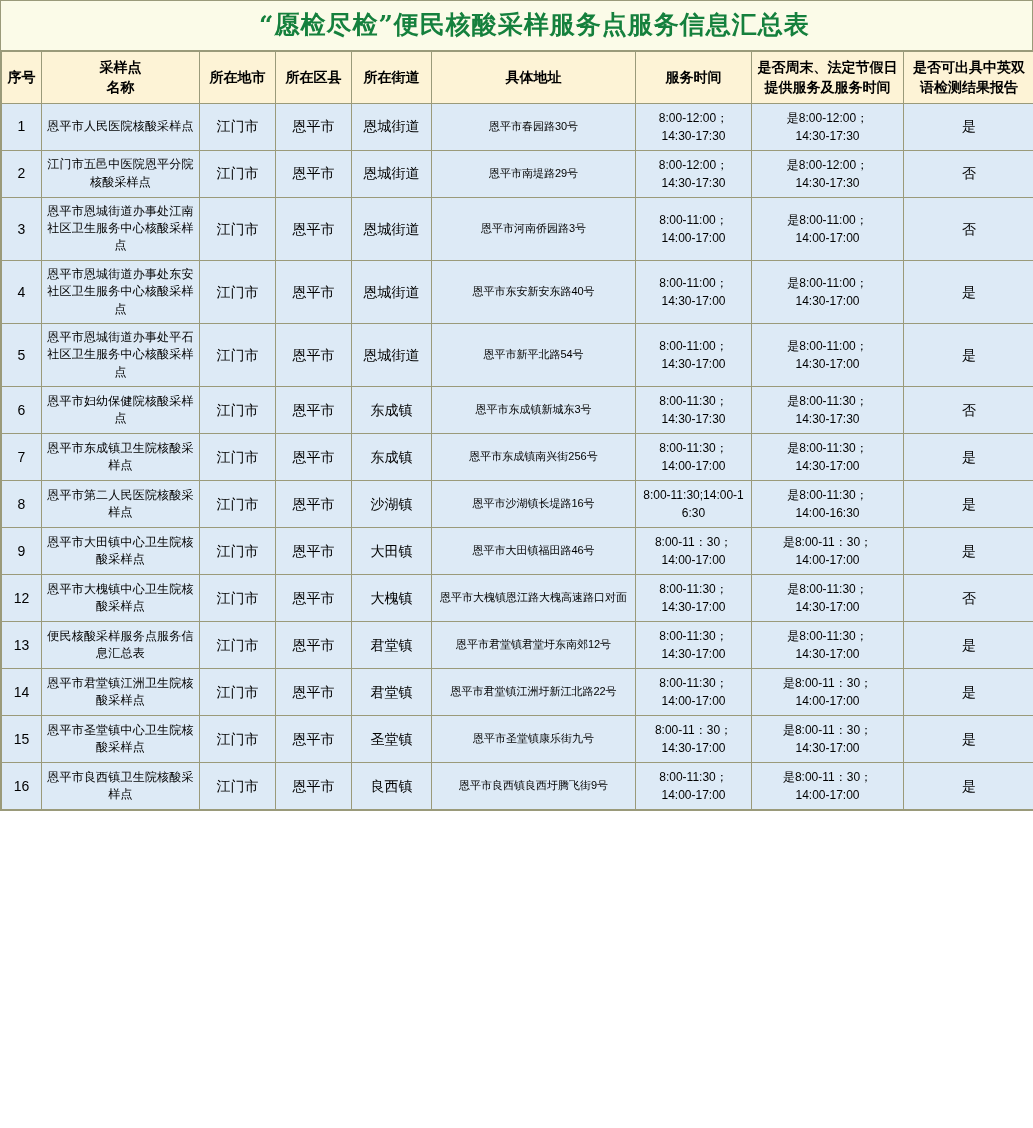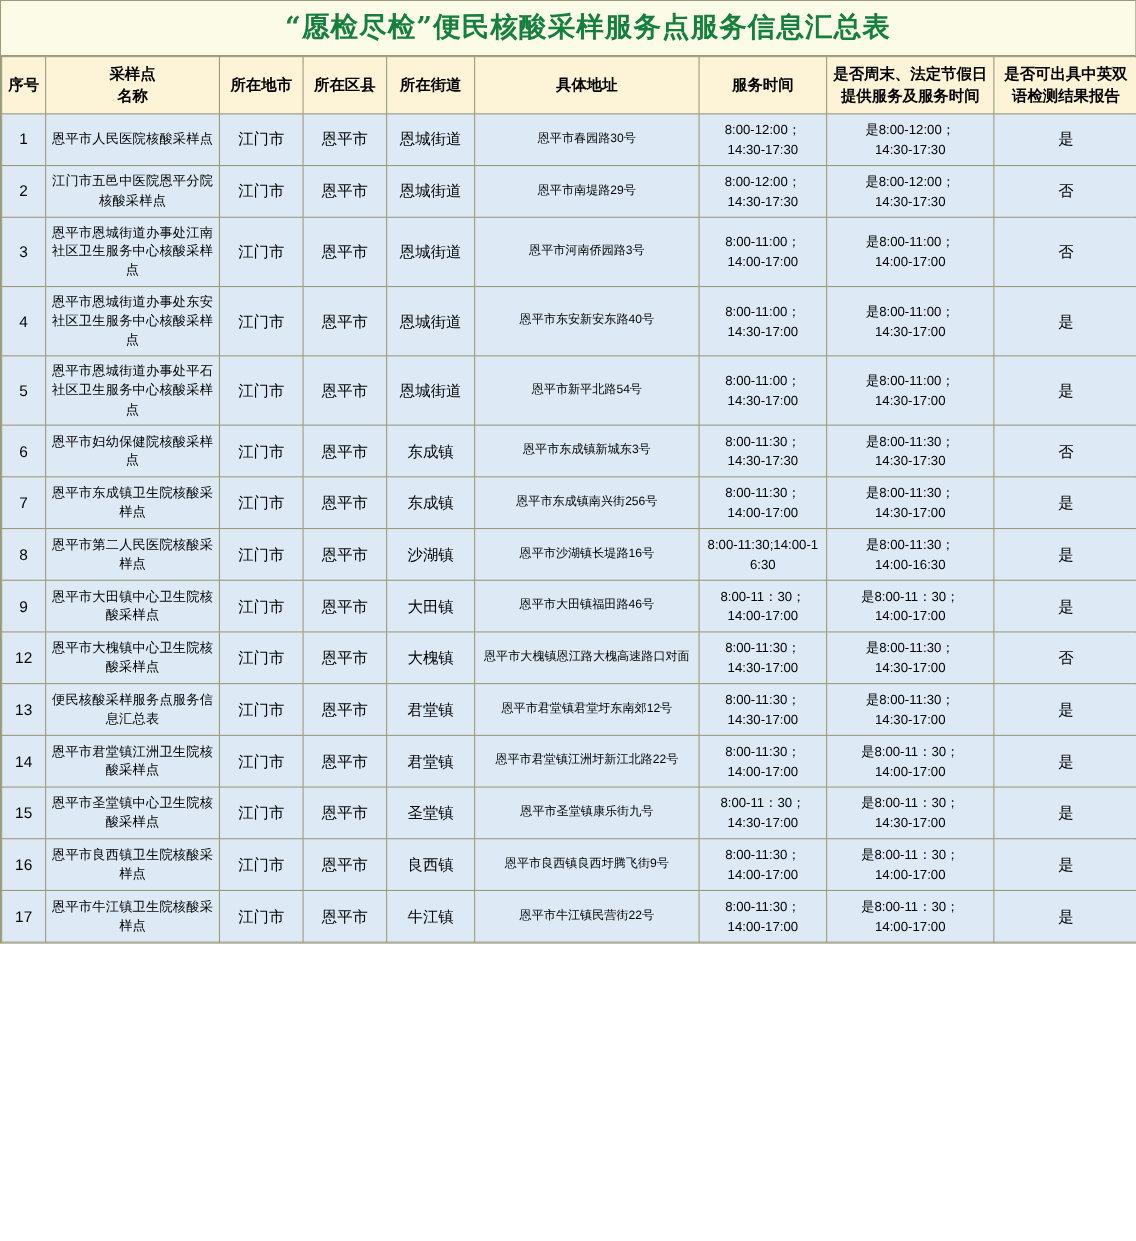--- a/index.html
+++ b/index.html
@@ -264,27 +264,16 @@
           <td class="col-idx">16</td>
           <td class="col-name">恩平市良西镇卫生院核酸采样点</td>
           <td class="col-city">江门市</td>
           <td class="col-district">恩平市</td>
           <td class="col-street">良西镇</td>
           <td class="col-addr">恩平市良西镇良西圩腾飞街9号</td>
           <td class="col-hours">8:00-11:30；<br>14:00-17:00</td>
           <td class="col-weekend">是8:00-11：30；<br>14:00-17:00</td>
           <td class="col-report">是</td>
         </tr>
-        <tr>
-          <td class="col-idx">17</td>
-          <td class="col-name">恩平市牛江镇卫生院核酸采样点</td>
-          <td class="col-city">江门市</td>
-          <td class="col-district">恩平市</td>
-          <td class="col-street">牛江镇</td>
-          <td class="col-addr">恩平市牛江镇民营街22号</td>
-          <td class="col-hours">8:00-11:30；<br>14:00-17:00</td>
-          <td class="col-weekend">是8:00-11：30；<br>14:00-17:00</td>
-          <td class="col-report">是</td>
-        </tr>
       </tbody>
   </table>
 
 </div>
 
 </body></html>

